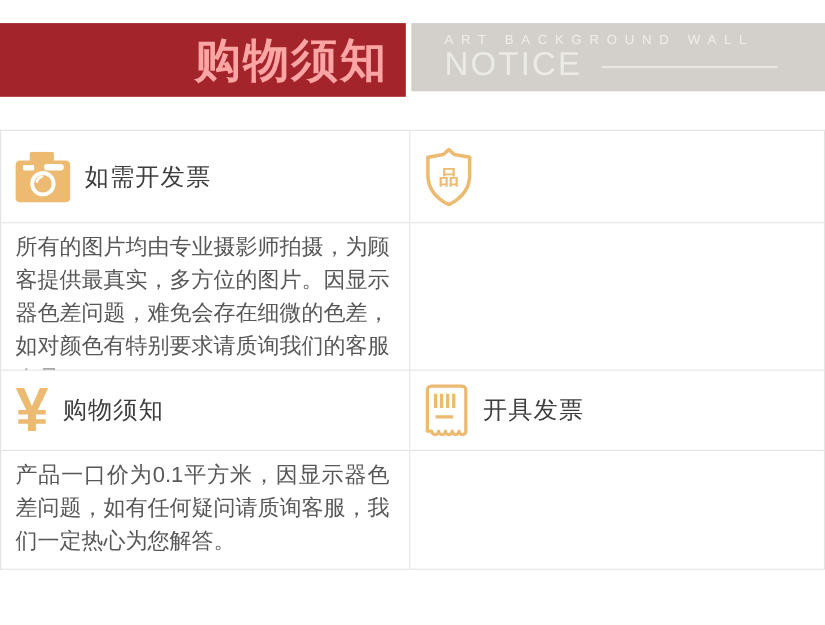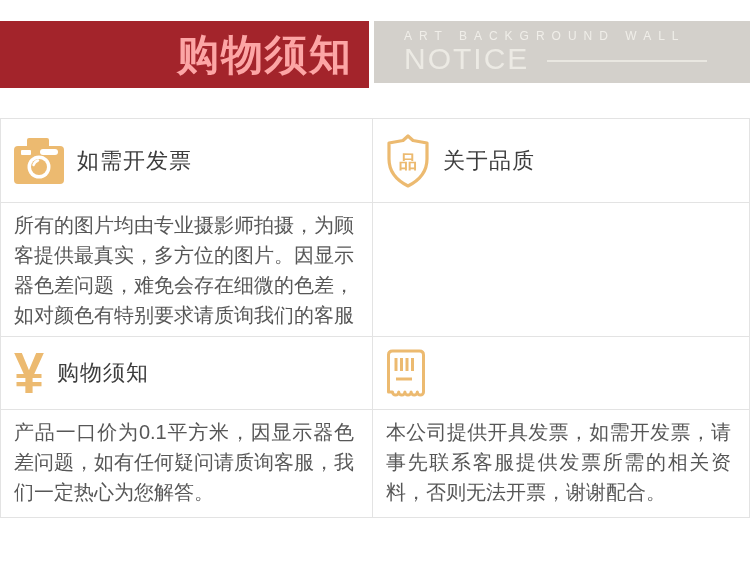--- a/index.html
+++ b/index.html
@@ -115,21 +115,20 @@
   </div>
 
   <div class="cell row1 b-bottom">
     <div class="cell-header">
       <span class="icon-wrap">
         <svg width="44" height="54" viewBox="0 0 44 54" aria-hidden="true">
           <path d="M22 2 L27 6.5 L41 9 V25 C41 38 33 46.5 22 52 C11 46.5 3 38 3 25 V9 L17 6.5 Z" fill="none" stroke="#ecba70" stroke-width="3.2" stroke-linejoin="round"></path>
           <text x="22" y="33.5" text-anchor="middle" font-size="18" font-weight="bold" fill="#ecba70" font-family="'DejaVu Sans', sans-serif">品</text>
         </svg>
       </span>
-      <span class="cell-title">关于品质</span>
     </div>
   </div>
 
   <div class="cell row2 b-right">
     <div class="cell-header">
       <span class="icon-wrap">
         <span class="yuan-glyph">¥</span>
       </span>
       <span class="cell-title">购物须知</span>
     </div>
@@ -147,17 +146,17 @@
                    A 3.1 3.1 0 0 1 12.7 43
                    A 3.1 3.1 0 0 1 6.5 43
                    Q 2.5 43 2.5 43 V6 Q2.5 2 6.5 2 Z" fill="none" stroke="#ecba70" stroke-width="3" stroke-linejoin="round"></path>
           <line x1="10" y1="9" x2="10" y2="22" stroke="#ecba70" stroke-width="3"></line>
           <line x1="15.5" y1="9" x2="15.5" y2="22" stroke="#ecba70" stroke-width="3"></line>
           <line x1="21" y1="9" x2="21" y2="22" stroke="#ecba70" stroke-width="3"></line>
           <line x1="26.5" y1="9" x2="26.5" y2="22" stroke="#ecba70" stroke-width="3"></line>
           <line x1="10" y1="30" x2="26" y2="30" stroke="#ecba70" stroke-width="3"></line>
         </svg>
       </span>
+      <span class="cell-title">开具发票</span>
     </div>
-    <div class="cell-body">本公司提供开具发票，如需开发票，请事先联系客服提供发票所需的相关资料，否则无法开票，谢谢配合。</div>
   </div>
 
 </div>
 
 </body></html>

